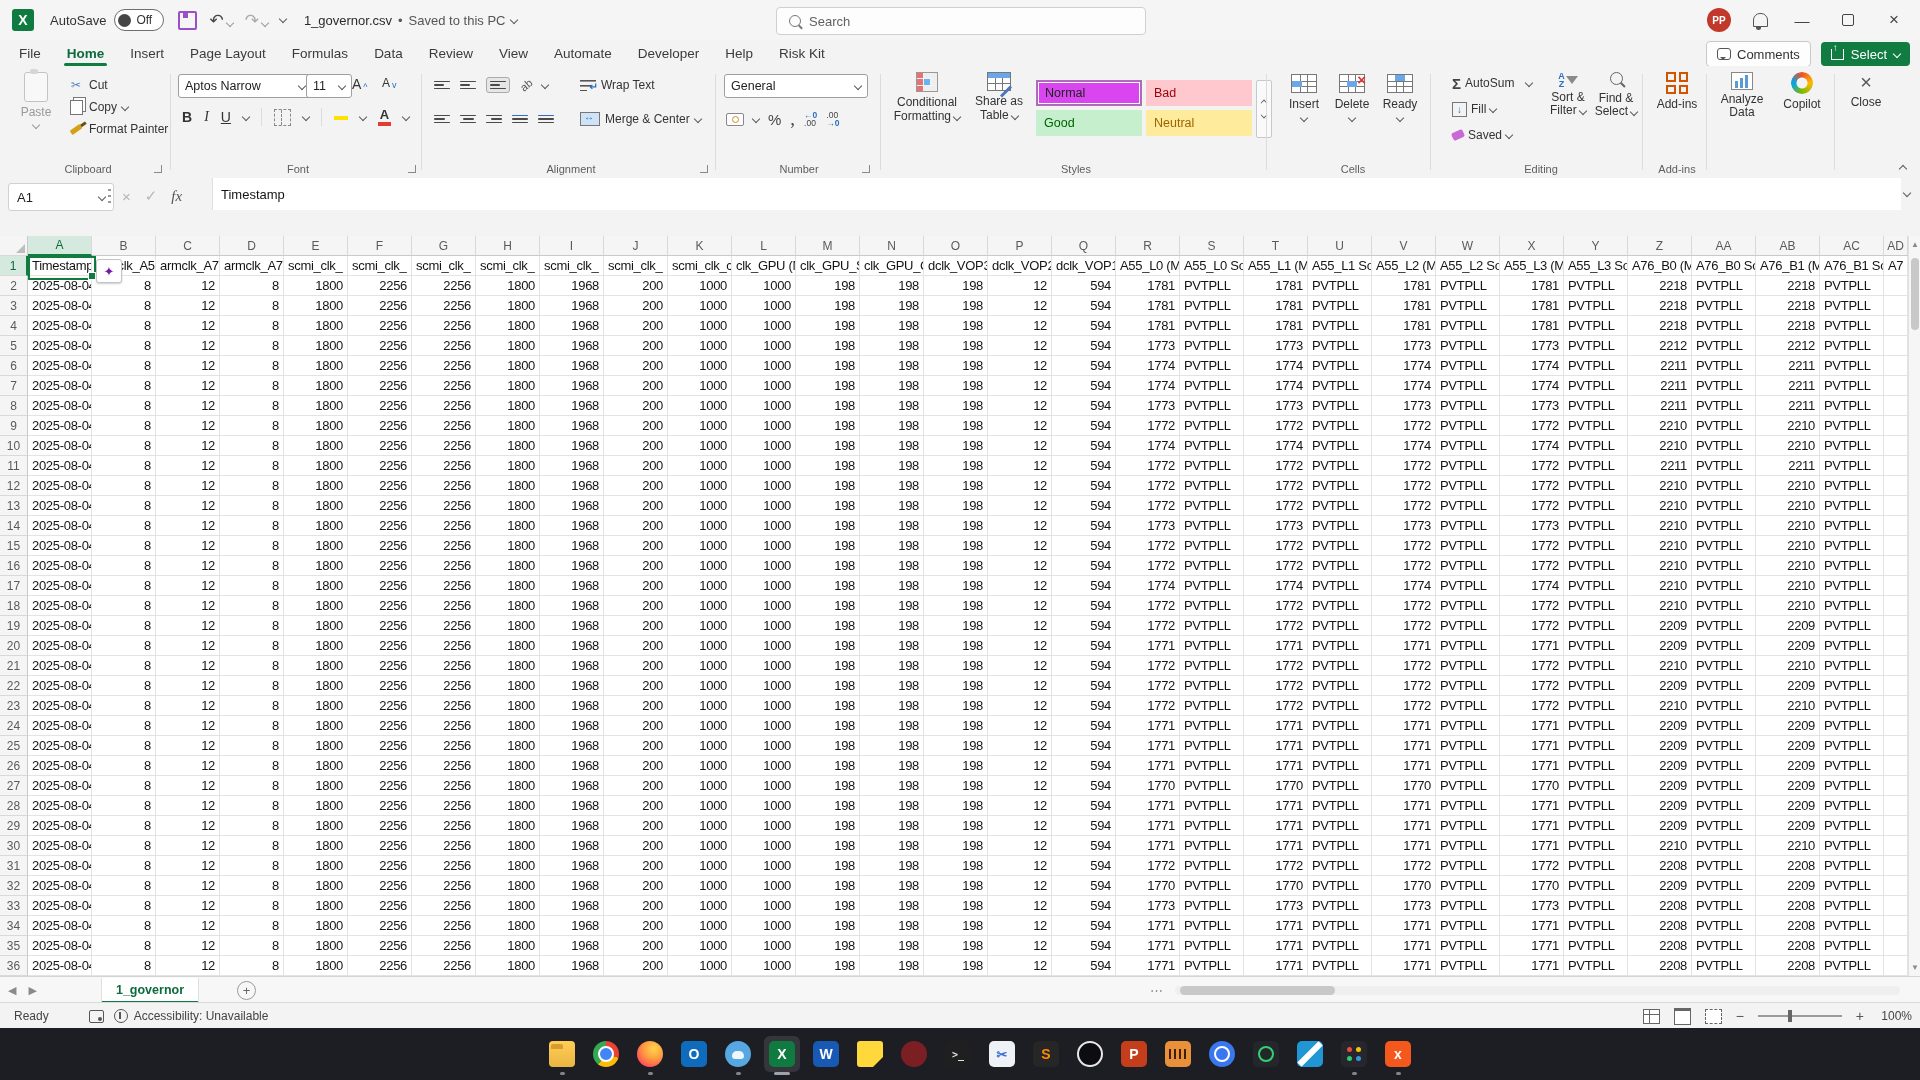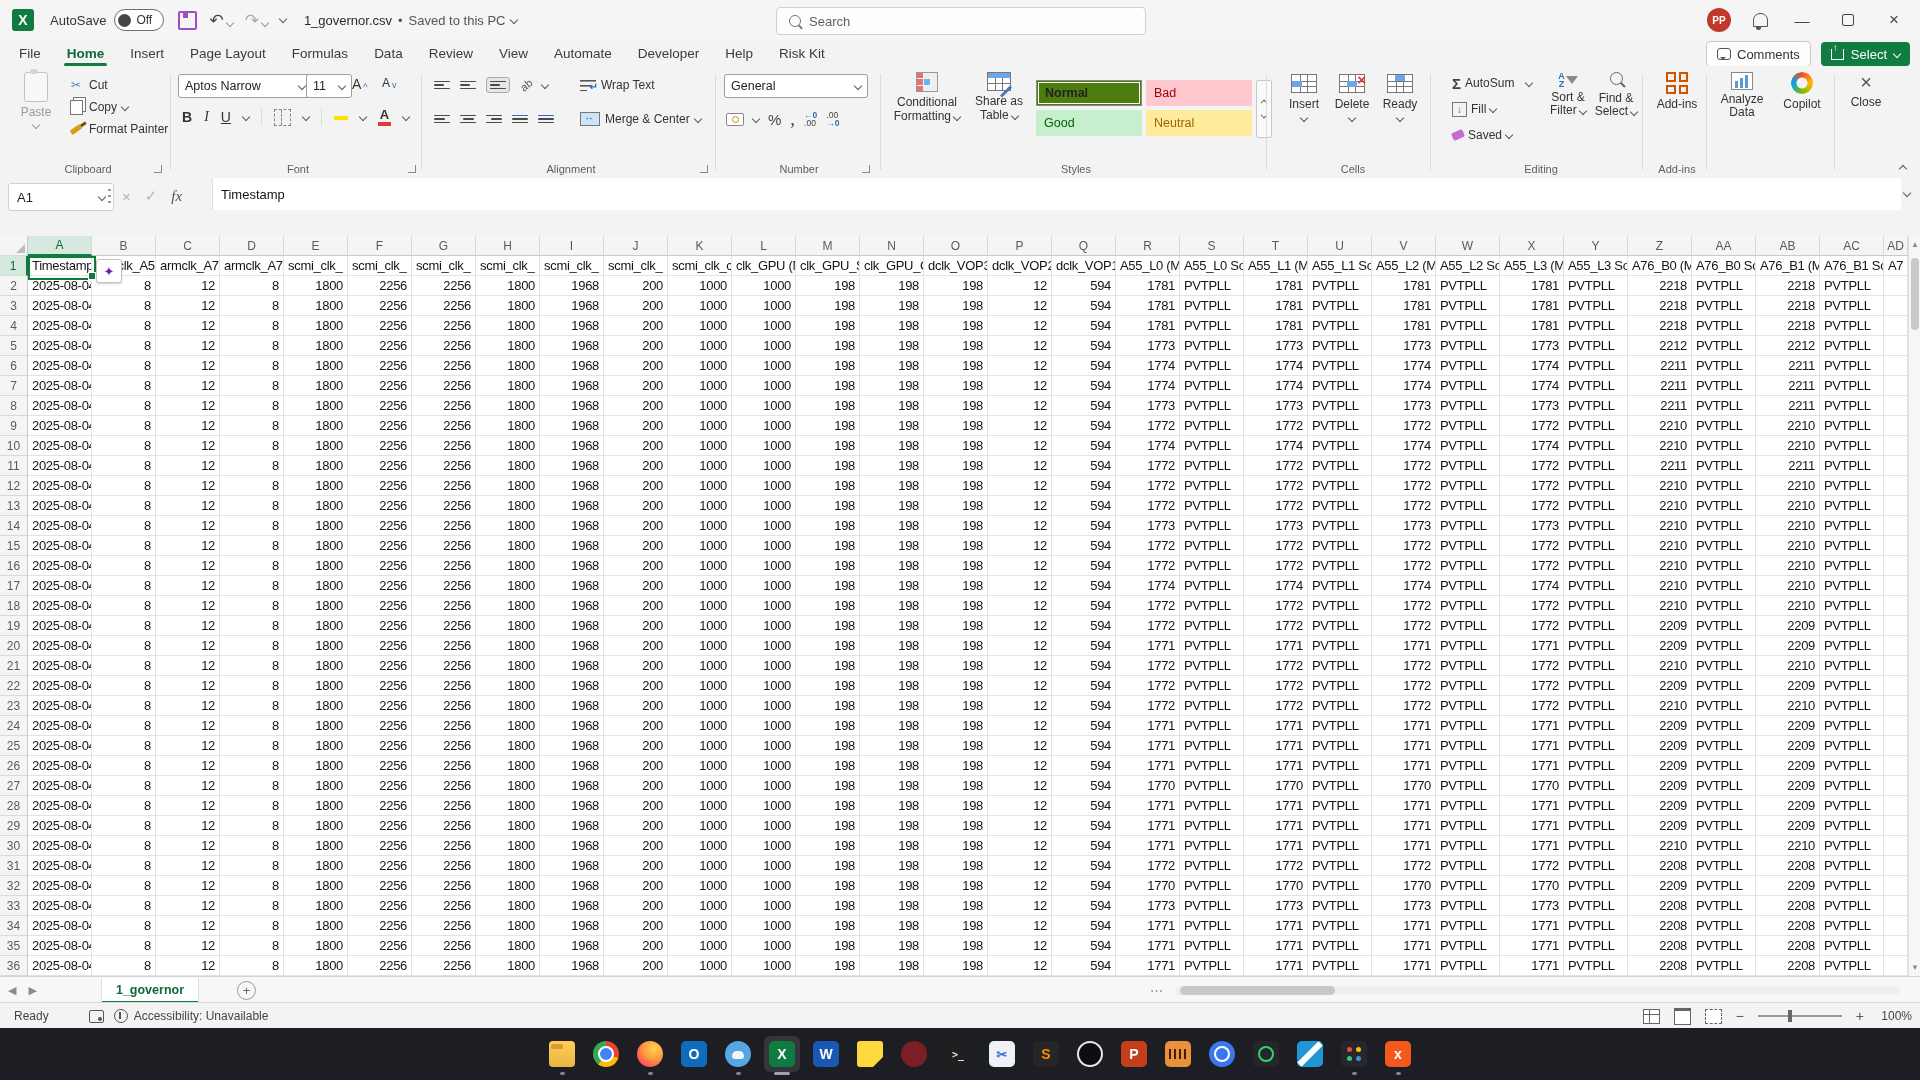--- a/index.html
+++ b/index.html
@@ -63,21 +63,21 @@
     font-size:12px;color:#333;text-align:center;line-height:14px;}
   .smallrow{position:absolute;display:flex;align-items:center;gap:5px;font-size:12px;color:#333;height:22px;}
   .icon16{width:16px;height:16px;display:flex;align-items:center;justify-content:center;flex:0 0 auto;}
   .combo{position:absolute;background:#fff;border:1px solid #9e9e9e;border-radius:3px;display:flex;
     align-items:center;font-size:12.5px;color:#222;padding:0 6px;justify-content:space-between;}
   .fontbtn{position:absolute;font-size:14px;color:#333;display:flex;align-items:flex-end;gap:2px;}
   .alignic{display:inline-flex;flex-direction:column;gap:2px;width:16px;}
   .alignic i{height:1.6px;background:#4a4a4a;border-radius:1px;}
   .boxed{border:1px solid #ababab;background:#e6e6e6;border-radius:3px;padding:3px;}
   .stylebox{width:106px;height:26px;font-size:12.5px;display:flex;align-items:center;padding:0 8px;box-sizing:border-box;}
-  .st-normal{background:#4d7c0f;border:1px solid #8a8a8a;outline:1px solid #fff;outline-offset:-3px;color:#222;font-weight:bold;}
+  .st-normal{background:#d946ef;border:1px solid #8a8a8a;outline:1px solid #fff;outline-offset:-3px;color:#222;}
   .st-bad{background:#ffc7ce;color:#9c0006;}
   .st-good{background:#c6efce;color:#006100;}
   .st-neutral{background:#ffeb9c;color:#9c6500;}
   .cellbtn{position:absolute;top:8px;width:48px;display:flex;flex-direction:column;align-items:center;gap:4px;
     font-size:12px;color:#333;}
   .gridic{width:24px;height:17px;border:1px solid #777;position:relative;background:
     linear-gradient(#777,#777) 0 5.5px/100% 1px no-repeat,
     linear-gradient(#777,#777) 0 11px/100% 1px no-repeat,
     linear-gradient(#777,#777) 7.5px 0/1px 100% no-repeat,
     linear-gradient(#777,#777) 15px 0/1px 100% no-repeat,#fff;}

